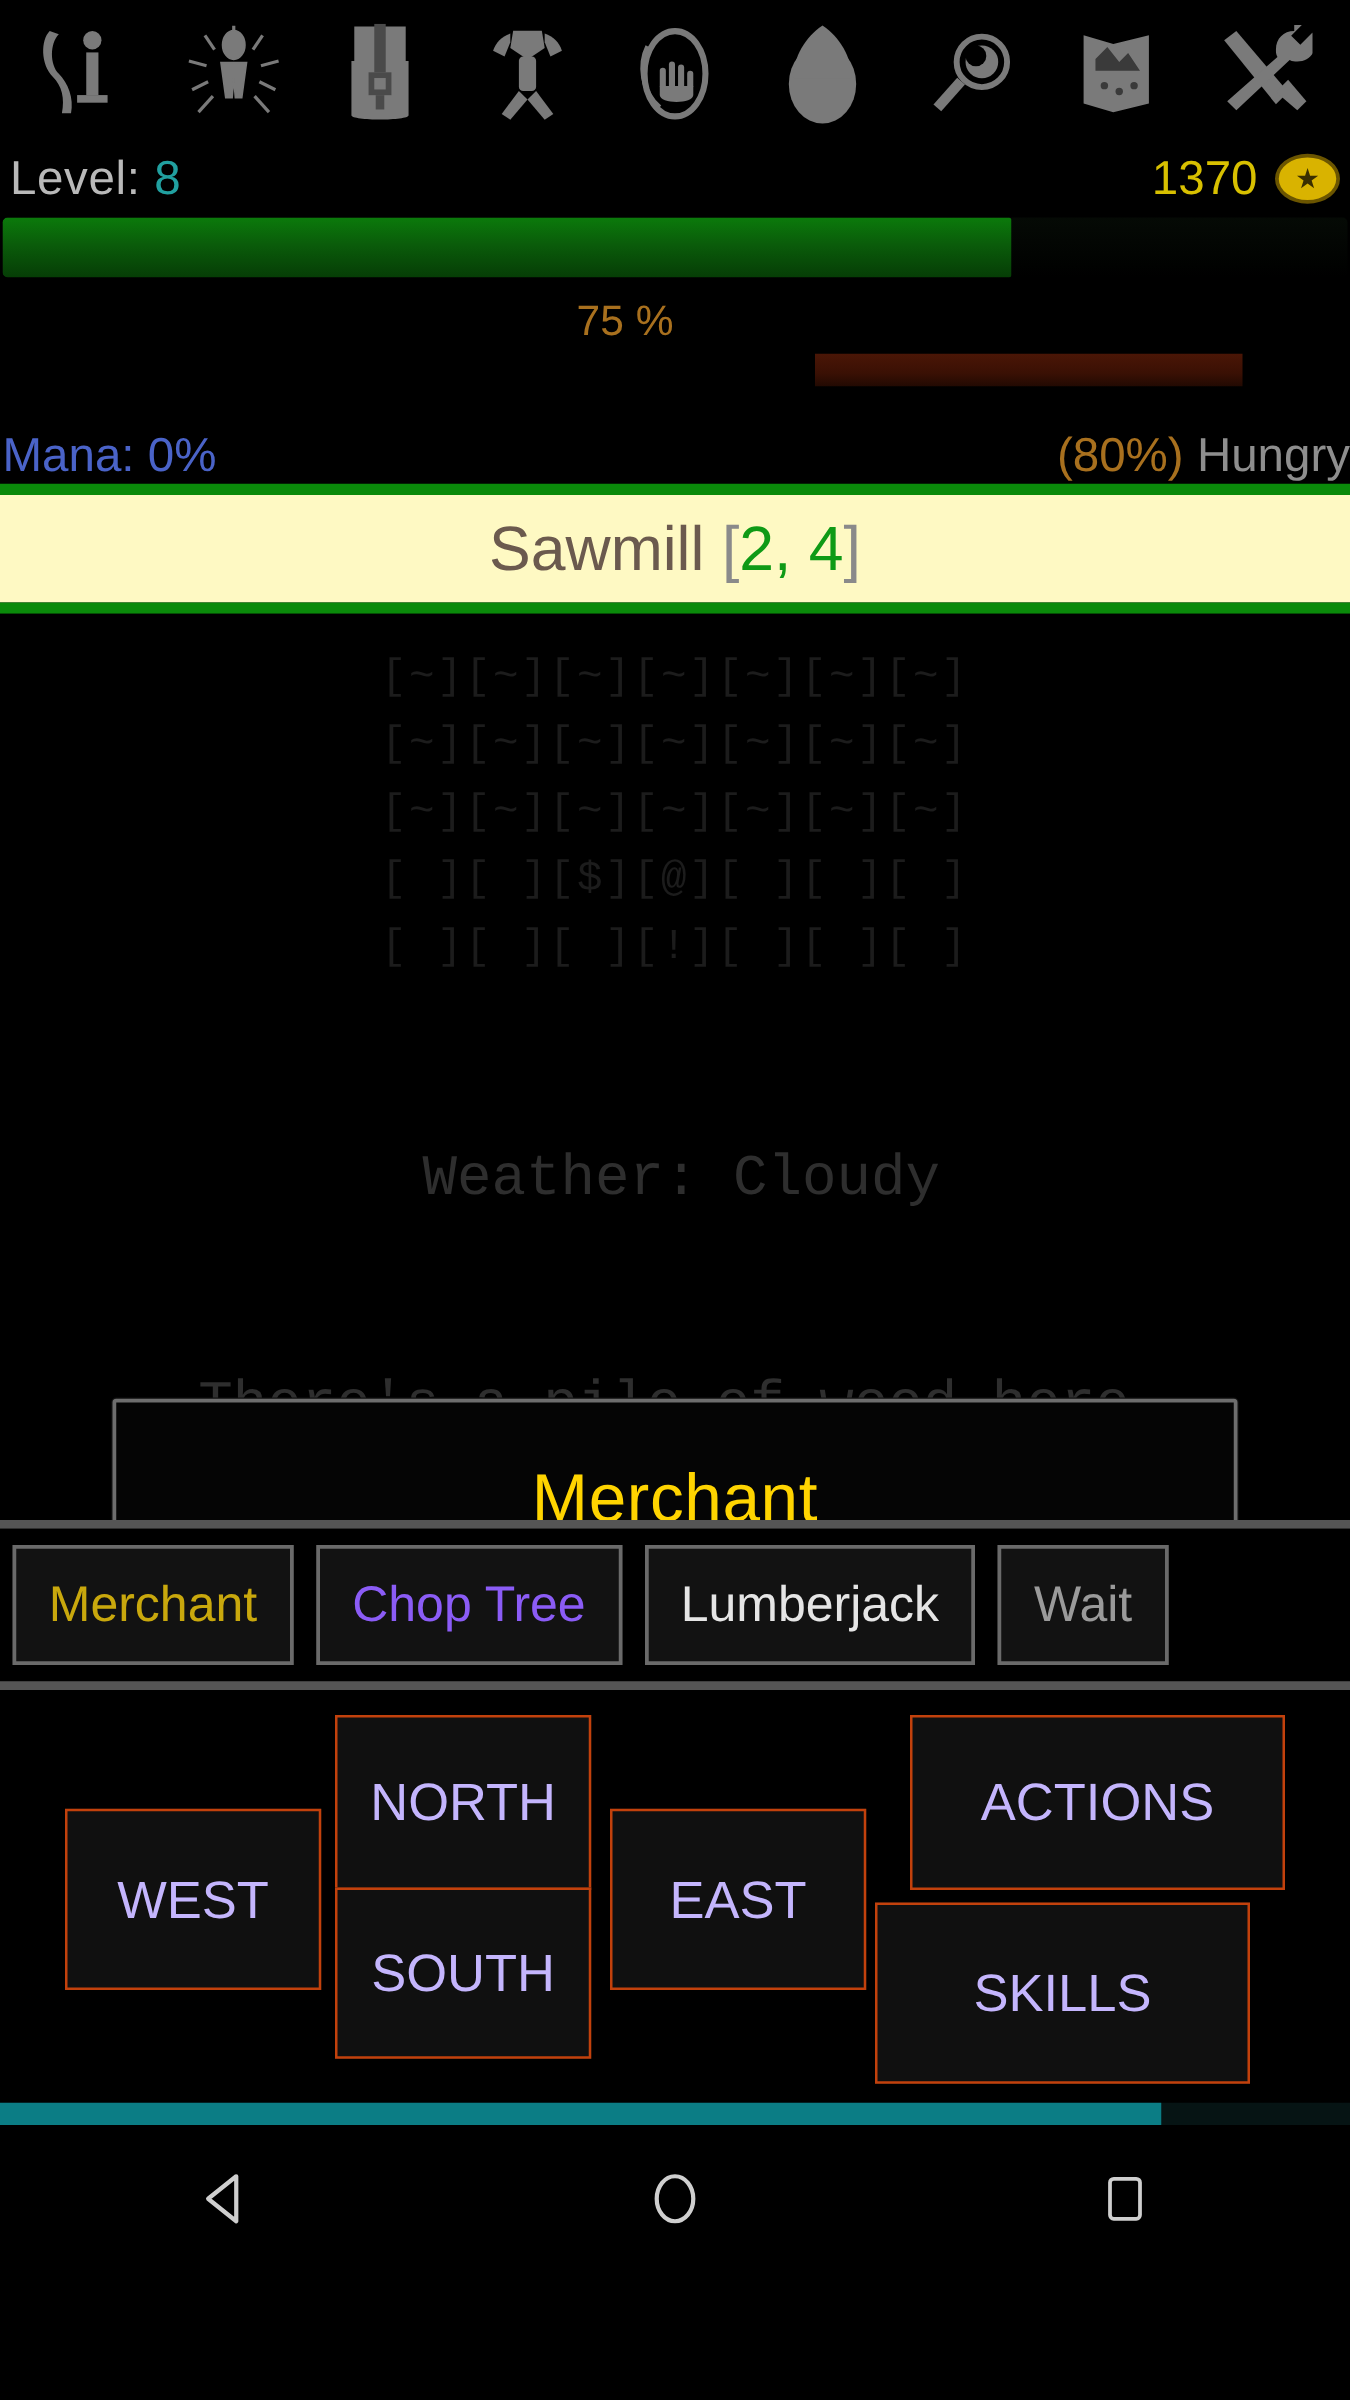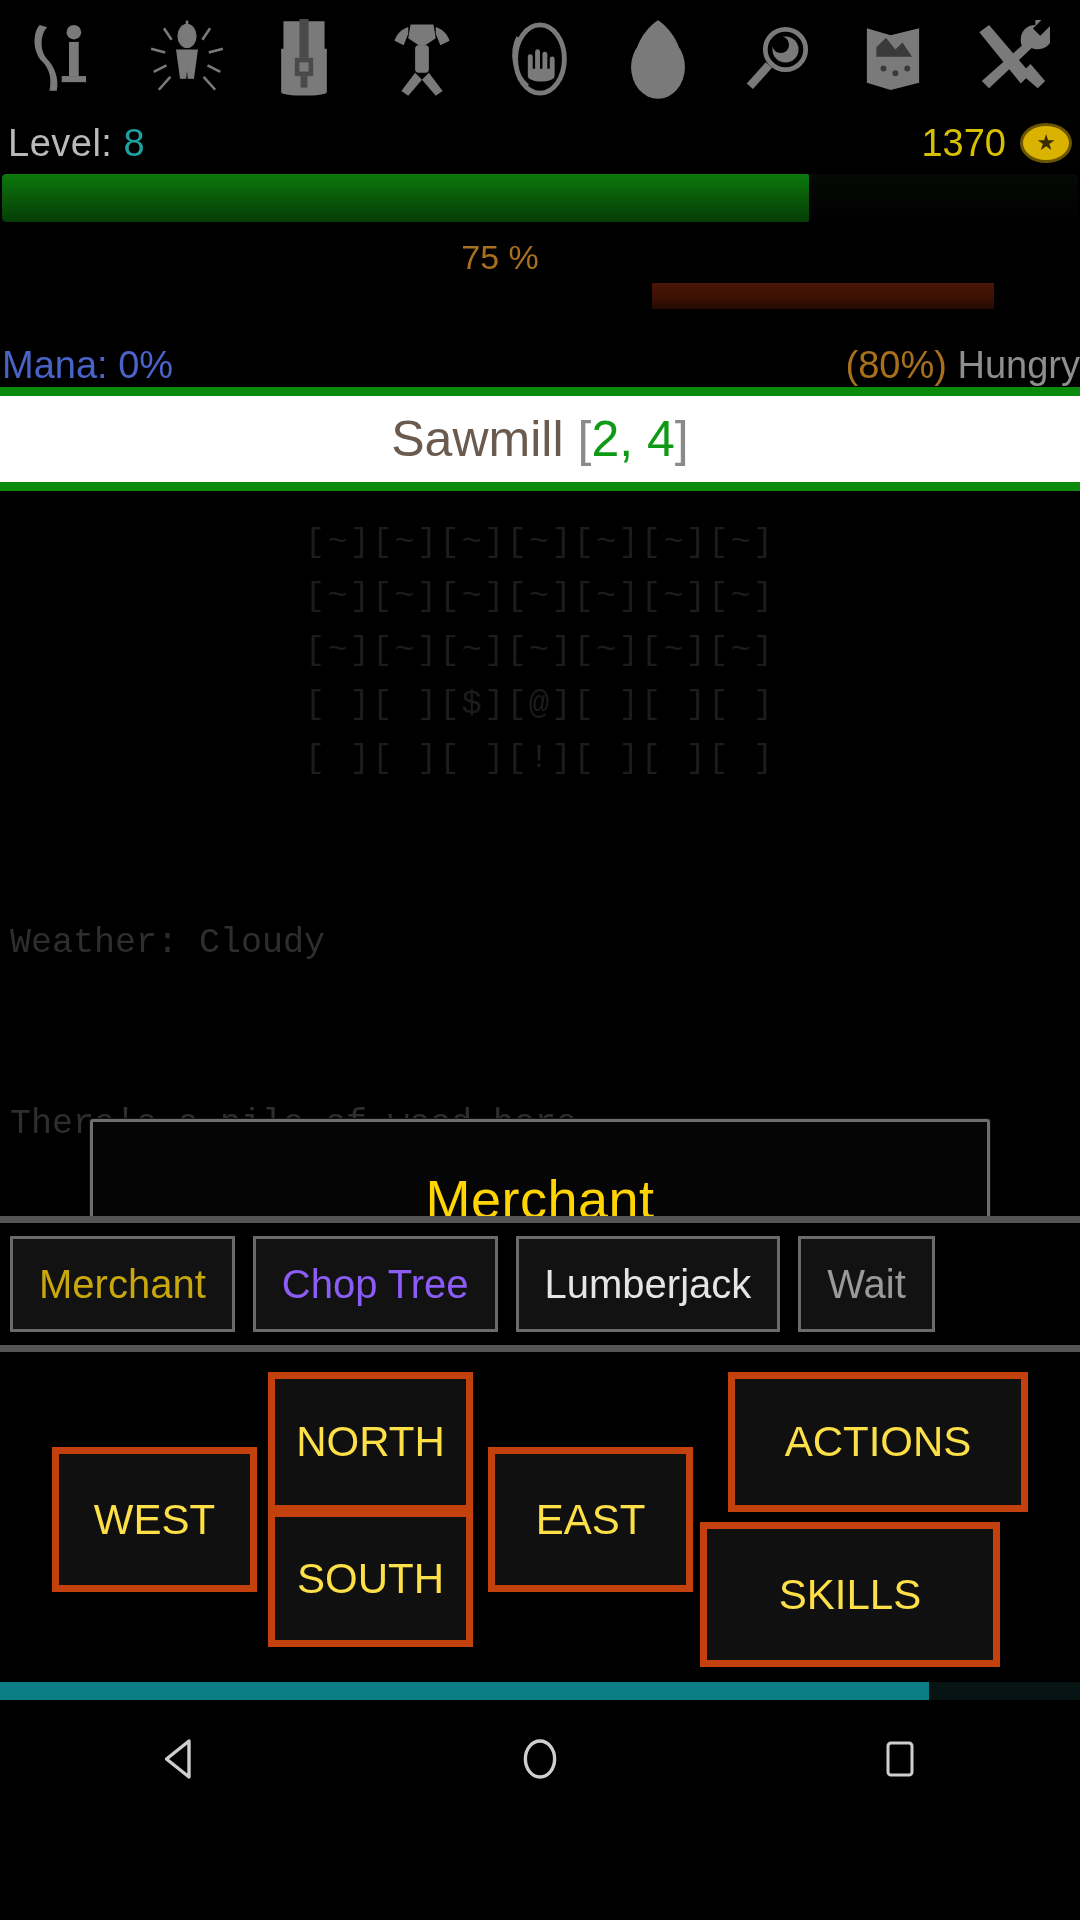--- a/index.html
+++ b/index.html
@@ -68,38 +68,38 @@
   }
   .mana-txt { font-size:38px; color:#4a63c8; }
   .mana-val { color:#4a63c8; }
   .hunger-txt { font-size:38px; color:#8e8e8e; padding-right:0; white-space:nowrap; }
   .hunger-pct { color:#a8701e; }
 
   
   .hrule { height:9px; background:#0a8a0a; width:100%; }
   .locbar {
     height:86px; display:flex; align-items:center; justify-content:center;
-    background:#ffffff;
+    background:#fef9c3;
   }
   .loc-name { font-size:50px; color:#6b5a4e; }
   .loc-brk { font-size:50px; color:#8a8a8a; }
   .loc-coord { font-size:50px; color:#0f9a16; }
 
   
   .world { position:relative; height:725px; overflow:hidden; background:#000; }
   .maparea {
     font-family:"Liberation Mono", monospace;
     font-size:34px; line-height:54px;
     color:#1c1c1c; text-align:center; padding-top:24px;
     letter-spacing:2px; white-space:pre;
   }
   .log {
     position:absolute; left:10px; right:0; top:330px;
     font-family:"Liberation Mono", monospace;
-    font-size:35px; line-height:49px; color:#9a9a9a; white-space:pre-wrap;
+    font-size:46px; line-height:49px; color:#9a9a9a; white-space:pre-wrap;text-align:center;
   }
   .log .dim { color:#2e2e2e; }
   .log .blk { margin-bottom:34px; }
 
   
   .overlay { position:absolute; inset:0; }
   .dialog {
     position:absolute; left:90px; top:628px; width:900px; height:520px;
     background:#050505; border:3px solid #6e6e6e; border-radius:3px;
     box-shadow:0 0 0 1px #111;
@@ -121,23 +121,23 @@
     padding:0 26px; font-size:40px; cursor:pointer;
   }
   .abtn.gold { color:#c9a80d; }
   .abtn.brown { color:#8b5cf6; }
   .abtn.grey { color:#e5e5e5; }
   .abtn.light { color:#9a9a9a; }
 
   
   .padzone { position:relative; height:330px; background:#000; }
   .pbtn {
-    position:absolute; border:7px solid #c2410c; background:#101010;
+    position:absolute; border:2px solid #c2410c; background:#101010;
     display:flex; align-items:center; justify-content:center;
-    color:#fde047; font-size:42px; cursor:pointer;
+    color:#c4b5fd; font-size:42px; cursor:pointer;
   }
   .p-north { left:268px; top:20px;  width:205px; height:140px; }
   .p-south { left:268px; top:158px; width:205px; height:137px; }
   .p-west  { left:52px;  top:95px;  width:205px; height:145px; }
   .p-east  { left:488px; top:95px;  width:205px; height:145px; }
   .p-actions { left:728px; top:20px;  width:300px; height:140px; }
   .p-skills  { left:700px; top:170px; width:300px; height:145px; }
 
   
   .teal-wrap { height:18px; background:#061414; width:100%; }

